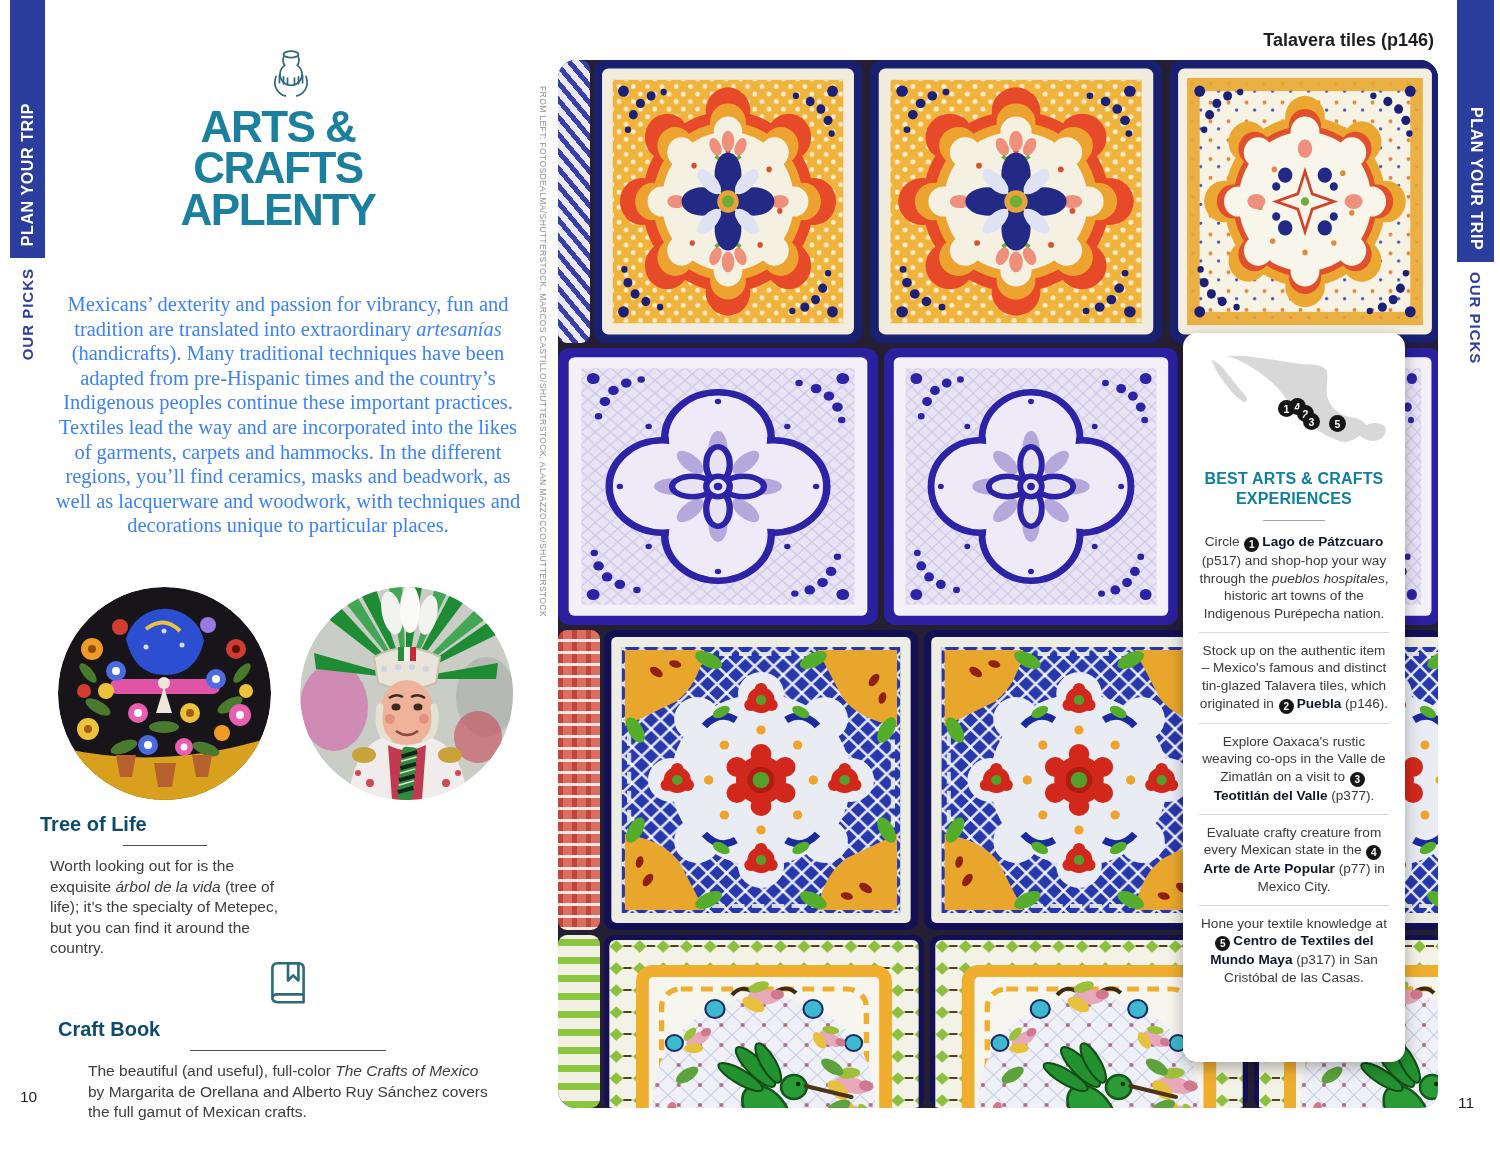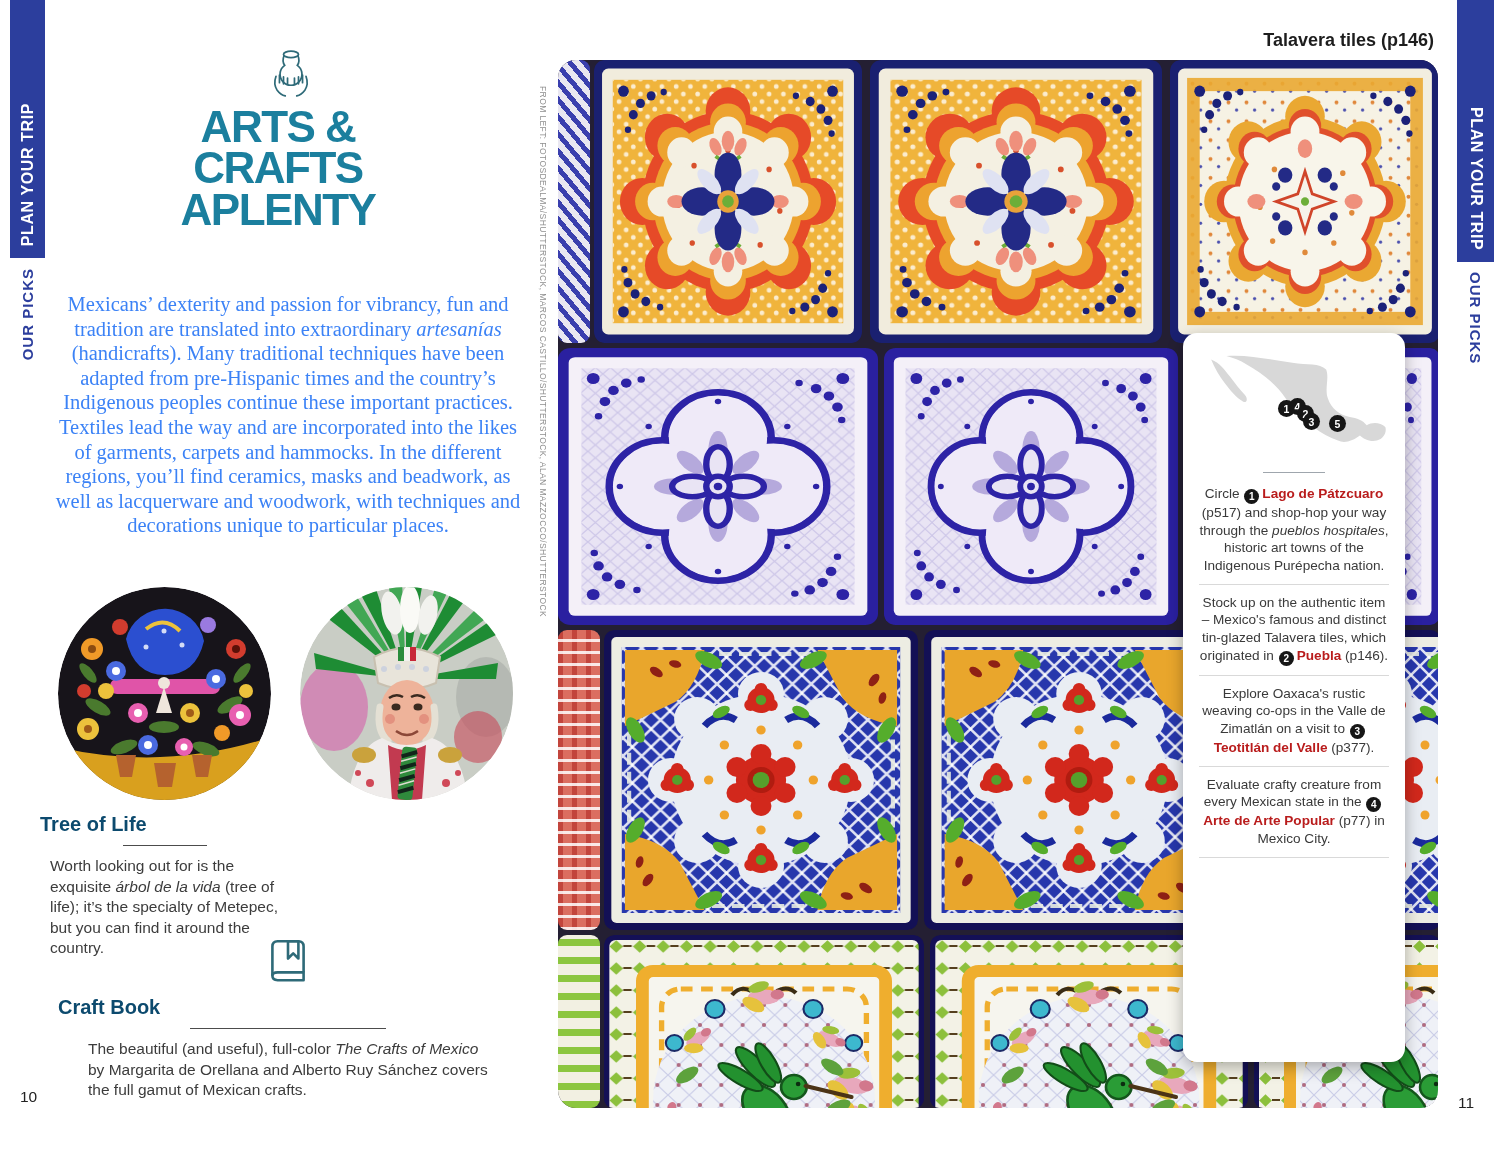--- a/index.html
+++ b/index.html
@@ -42,21 +42,21 @@
   
   .card{left:1183px;top:333px;width:222px;height:729px;background:#fff;border-radius:14px;
         box-shadow:0 5px 16px rgba(0,0,0,.3);padding:14px 16px 0;box-sizing:border-box;
         text-align:center;z-index:5;overflow:hidden;}
   .mapbox{position:relative;width:186px;height:112px;margin:2px auto 8px;}
   .marker{position:absolute;width:17px;height:17px;border-radius:50%;background:#161616;color:#fff;
           font-size:10.5px;font-weight:bold;display:flex;align-items:center;justify-content:center;}
   .card-head{color:#0f7f9e;font-weight:bold;font-size:16px;line-height:1.25;letter-spacing:.2px;}
   .head-rule{width:62px;border-top:1.5px solid #9fa6ad;margin:11px auto 12px;}
   .exp{margin:0;font-size:13.6px;line-height:1.3;color:#3a3a3a;}
-  .exp b{color:#b91c1c;margin-top:36px;}
+  .exp b{color:#0f172a;margin-top:36px;}
   .nbadge{display:inline-flex;width:15px;height:15px;border-radius:50%;background:#161616;color:#fff;
           font-size:10px;font-weight:bold;align-items:center;justify-content:center;
           vertical-align:-2px;margin:0 3px 0 1px;}
   .card-div{border:none;border-top:1px solid #d9d9d9;margin:9px 0;}
 
   .hidden-defs{position:absolute;width:0;height:0;overflow:hidden;}
 </style>
 </head>
 <body>
 
@@ -586,21 +586,21 @@
     </svg>
   </div>
 
   <div class="abs" style="left:40px;top:813px;width:250px;">
     <div class="feat-title">Tree of Life</div>
     <div class="feat-rule"></div>
     <p class="feat-text" style="margin:0 10px;"><span>Worth looking out for is the exquisite </span><i>árbol de la vida</i><span> (tree of life); it’s the specialty of Metepec, but you can find it around the country.</span></p>
   </div>
 
 
-  <div class="abs" style="left:58px;top:936px;width:460px;text-align:center;">
+  <div class="abs" style="left:58px;top:958px;width:460px;text-align:center;">
     <svg width="52" height="52" viewBox="0 0 60 60">
       <g fill="none" stroke="#2e6a78" stroke-width="3" stroke-linejoin="round">
         <path d="M12,46 V12 q0,-6 6,-6 h24 q6,0 6,6 v30"></path>
         <path d="M12,46 q0,5 6,5 h30 v-9 h-30 q-6,0 -6,4z"></path>
         <path d="M30,6 h12 v20 l-6,-6 -6,6 z"></path>
       </g>
     </svg>
     <div class="feat-title" style="font-size:20px;margin-top:4px;">Craft Book</div>
     <div class="craft-rule"></div>
     <p class="feat-text" style="margin:2px 30px 0;"><span>The beautiful (and useful), full-color </span><i>The Crafts of Mexico</i><span> by Margarita de Orellana and Alberto Ruy Sánchez covers the full gamut of Mexican crafts.</span></p>
@@ -688,25 +688,27 @@
         <path fill="#d8d8d8" d="M30,8 C55,6 80,12 108,16 C126,19 140,16 148,24 C152,34 146,46 150,58 C154,70 164,78 176,80 C184,81 192,84 196,90 C202,86 212,86 218,92 C220,98 216,106 208,108 C200,110 192,106 188,102 C180,108 170,112 162,108 C152,104 142,100 134,92 C122,80 108,72 100,58 C90,42 72,28 54,18 C46,13 38,10 30,8 Z"></path>
         <path fill="#d8d8d8" d="M12,12 C22,16 28,24 34,32 C40,40 46,48 52,54 C56,59 54,64 50,62 C42,58 34,48 28,40 C22,32 16,22 12,12 Z"></path>
       </svg>
       <span class="marker" style="left:77px;top:51px;">1</span>
       <span class="marker" style="left:88px;top:49px;">4</span>
       <span class="marker" style="left:96px;top:56px;">2</span>
       <span class="marker" style="left:102px;top:64px;">3</span>
       <span class="marker" style="left:128px;top:66px;">5</span>
     </div>
 
+    <div class="card-head">BEST ARTS &amp; CRAFTS EXPERIENCES</div>
     <div class="head-rule"></div>
 
     <p class="exp"><span>Circle </span><span class="nbadge">1</span><b>Lago de Pátzcuaro</b><span> (p517) and shop-hop your way through the </span><i>pueblos hospitales</i><span>, historic art towns of the Indigenous Purépecha nation.</span></p>
     <hr class="card-div">
     <p class="exp"><span>Stock up on the authentic item – Mexico's famous and distinct tin-glazed Talavera tiles, which originated in </span><span class="nbadge">2</span><b>Puebla</b><span></span><i></i><span> (p146).</span></p>
     <hr class="card-div">
     <p class="exp"><span>Explore Oaxaca's rustic weaving co-ops in the Valle de Zimatlán on a visit to </span><span class="nbadge">3</span><b>Teotitlán del Valle</b><span></span><i></i><span> (p377).</span></p>
     <hr class="card-div">
     <p class="exp"><span>Evaluate crafty creature from every Mexican state in the </span><span class="nbadge">4</span><b>Arte de Arte Popular</b><span></span><i></i><span> (p77) in Mexico City.</span></p>
     <hr class="card-div">
+    <p class="exp"><span>Hone your textile knowledge at </span><span class="nbadge">5</span><b>Centro de Textiles del Mundo Maya</b><span></span><i></i><span> (p317) in San Cristóbal de las Casas.</span></p>
   </div>
 
 </div>
 
 </body></html>

